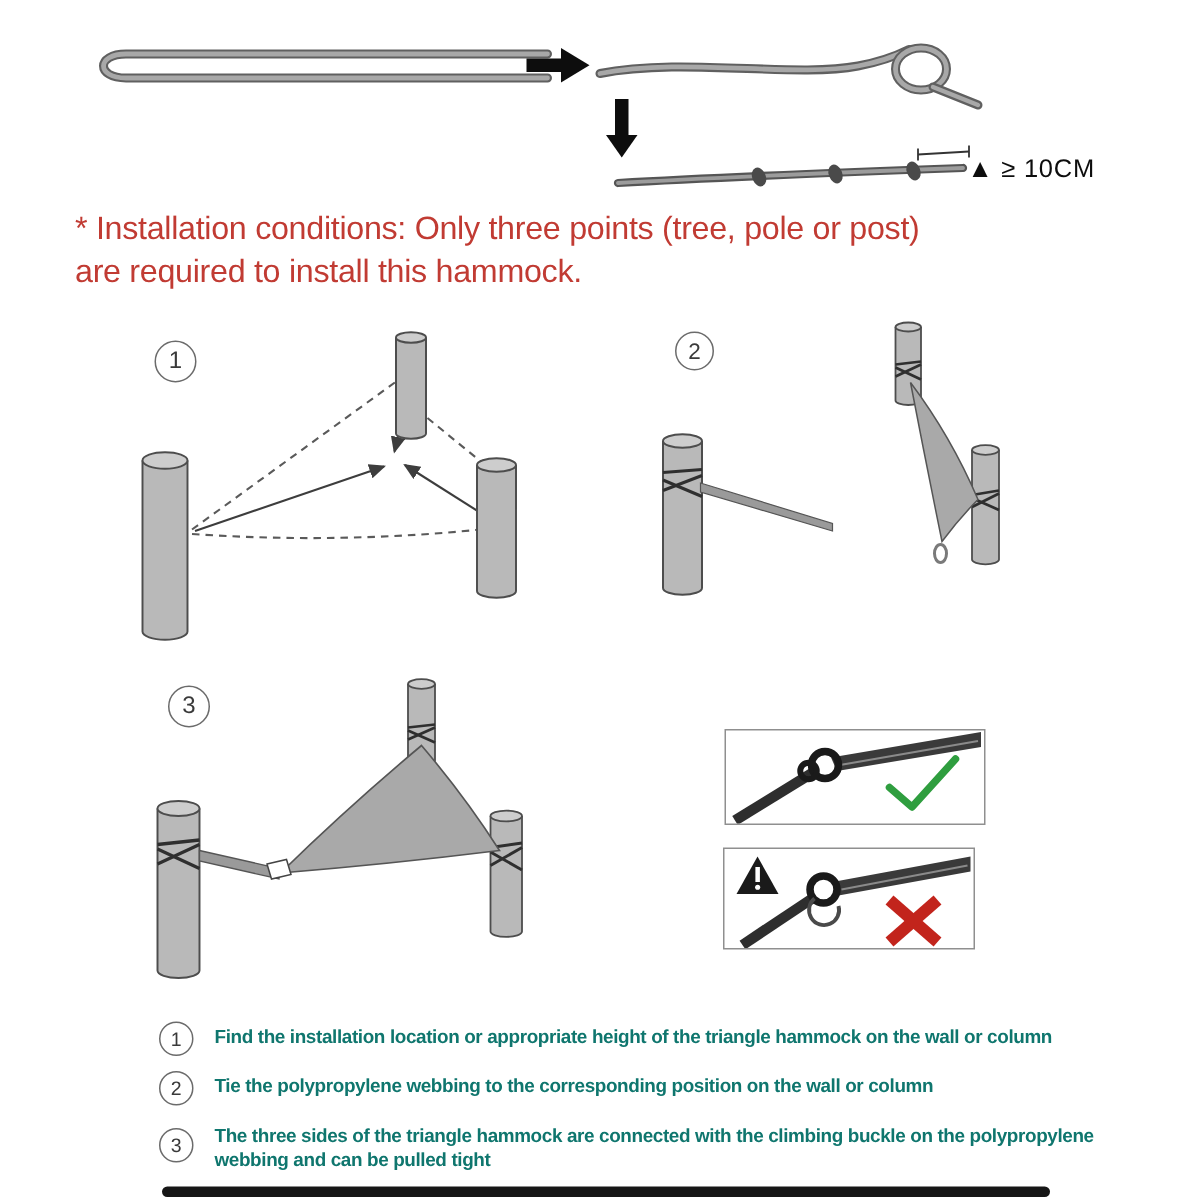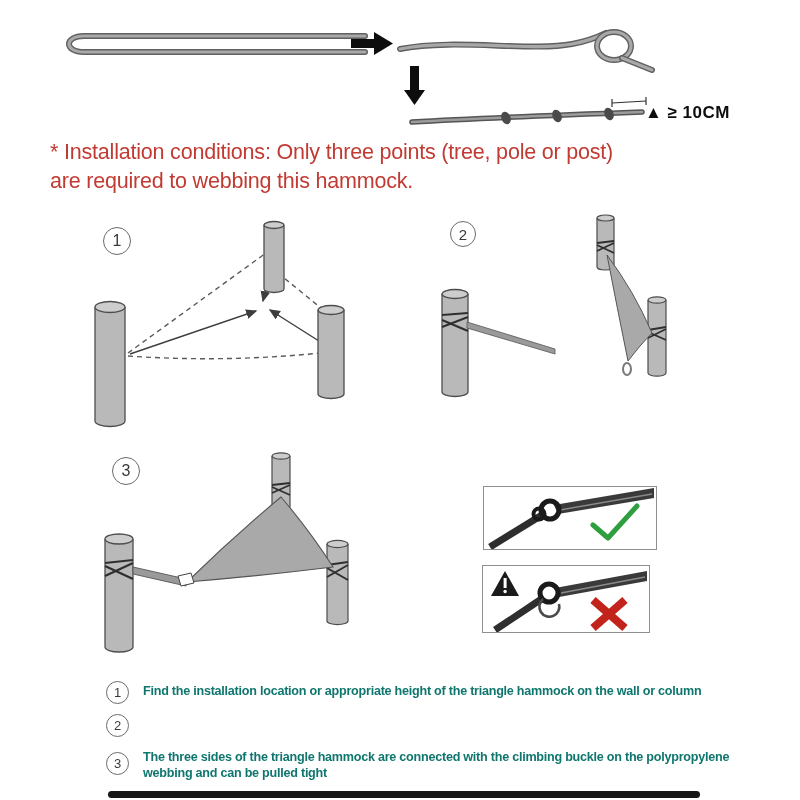--- a/index.html
+++ b/index.html
@@ -17,21 +17,21 @@
     display:flex;align-items:center;justify-content:center;
     color:#3a3a3a;background:#fff;
   }
   .badge.big{width:26px;height:26px;font-size:16px;}
   .note-text{
     left:430px;top:424px;width:345px;
     font-size:19px;line-height:26px;color:#1a1a1a;font-weight:500;
   }
   .img-box{background:#fff;border:1.5px solid #8f8f8f;}
   .measure-label{
-    left:645px;top:103px;font-size:17px;font-weight:bold;color:#0d0d0d;letter-spacing:0.5px;
+    left:645px;top:103px;font-size:17px;font-weight:normal;color:#0d0d0d;letter-spacing:0.5px;
   }
   .instructions{left:106px;top:680px;width:648px;}
   .instr-row{display:flex;align-items:flex-start;margin-bottom:9px;}
   .instr-row .badge{width:21px;height:21px;font-size:13px;flex:0 0 21px;margin-top:1px;}
   .instr-row .txt{
     margin-left:14px;font-size:12.6px;font-weight:bold;letter-spacing:-0.25px;
     line-height:16px;color:#0f766e;padding-top:3px;
   }
   .bottom-bar{
     left:108px;top:791px;width:592px;height:7px;border-radius:3.5px;background:#161616;
@@ -76,21 +76,21 @@
       <line x1="612" y1="103" x2="646" y2="101"></line>
       <line x1="612" y1="99" x2="612" y2="107"></line>
       <line x1="646" y1="97" x2="646" y2="105"></line>
     </g>
   </g>
 </svg>
 <div class="abs measure-label">▲ ≥ 10CM</div>
 
 <div class="abs heading" style="color:#c13b33">
   <div>* Installation conditions: Only three points (tree, pole or post)</div>
-  <div>are required to webbing this hammock.</div>
+  <div>are required to install this hammock.</div>
 </div>
 
 <div class="abs badge big" style="left:103px;top:227px">
   <span>1</span>
 </div>
 <svg class="abs" style="left:80px;top:215px" width="340" height="225" viewBox="0 0 340 225">
   <defs>
     <marker id="ah1" markerWidth="9" markerHeight="8" refX="7" refY="3.5" orient="auto">
       <path d="M0,0 L8,3.5 L0,7 Z" fill="#3d3d3d"></path>
     </marker>
@@ -249,20 +249,21 @@
   <div class="instr-row">
     <div class="badge">
       <span>1</span>
     </div>
     <div class="txt">Find the installation location or appropriate height of the triangle hammock on the wall or column</div>
   </div>
   <div class="instr-row">
     <div class="badge">
       <span>2</span>
     </div>
+    <div class="txt">Tie the polypropylene webbing to the corresponding position on the wall or column</div>
   </div>
   <div class="instr-row">
     <div class="badge" style="margin-top:6px">
       <span>3</span>
     </div>
     <div class="txt" style="max-width:600px">The three sides of the triangle hammock are connected with the climbing buckle on the polypropylene webbing and can be pulled tight</div>
   </div>
 </div>
 
 <div class="abs bottom-bar"></div>

